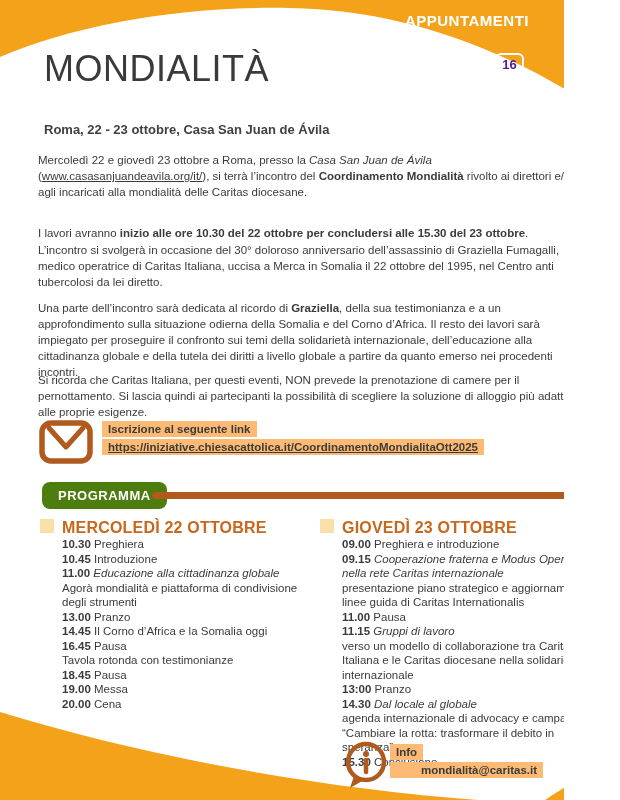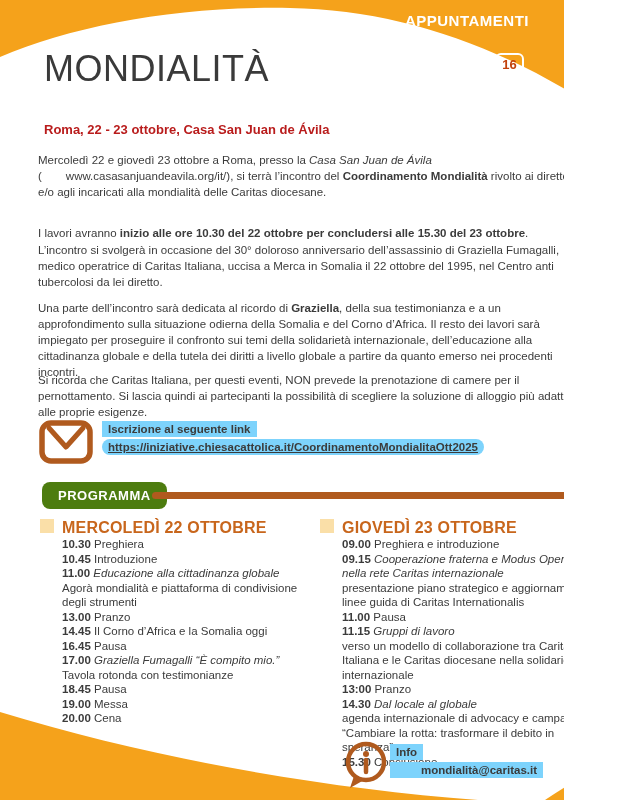--- a/index.html
+++ b/index.html
@@ -4,33 +4,33 @@
 <style>
   html,body{margin:0;padding:0;}
   .page{position:relative;width:564px;height:800px;background:#ffffff;overflow:hidden;
         font-family:"Liberation Sans",sans-serif;color:#3b3b3b;}
   .deco{position:absolute;left:0;pointer-events:none;}
   #header-deco{top:0;}
   #footer-deco{bottom:0;}
 
   .tag{position:absolute;top:12px;right:35px;color:#fff;font-weight:bold;font-size:15px;letter-spacing:.5px;}
   .badge{position:absolute;top:53px;right:40px;width:25px;height:20px;border:2.5px solid #fff;border-radius:6px;
-         color:#c2410c;font-weight:bold;font-size:13px;text-align:center;line-height:20px;}
+         color:#4c1d95;font-weight:bold;font-size:13px;text-align:center;line-height:20px;}
 
   .title{position:absolute;left:44px;top:50px;font-size:36px;line-height:37px;letter-spacing:.5px;color:#3a3a3a;}
-  .subtitle{position:absolute;left:44px;top:122px;font-size:13px;font-weight:bold;color:#b91c1c;}
+  .subtitle{position:absolute;left:44px;top:122px;font-size:13px;font-weight:bold;color:#404040;}
 
   .para{position:absolute;left:38px;width:552px;font-size:11.5px;line-height:16px;}
   #p1{top:152px;} #p2{top:215px;margin-top:10px;} #p3{top:242px;} #p4{top:300px;} #p5{top:372px;}
-  .b{font-weight:bold;} .i{font-style:italic;} .u{margin-left:24px;}
+  .b{font-weight:bold;} .i{font-style:italic;} .u{text-decoration:underline;}
 
   .signup-icon{position:absolute;left:38px;top:419px;}
-  .hl{display:inline-block;background:#7dd3fc;padding:2px 6px;font-weight:bold;font-size:11.5px;}
+  .hl{display:inline-block;background:#fdba74;padding:2px 6px;font-weight:bold;font-size:11.5px;}
   .signup-label{position:absolute;left:102px;top:421px;}
-  .signup-url{position:absolute;left:102px;top:439px;text-decoration:underline;border-radius:8px;}
+  .signup-url{position:absolute;left:102px;top:439px;text-decoration:underline;}
 
   .prog-box{position:absolute;left:42px;top:482px;background:#4d7c0f;color:#fff;font-weight:bold;
             font-size:13px;letter-spacing:.5px;padding:6px 16px;border-radius:8px;}
   .prog-line{position:absolute;left:152px;top:492px;width:438px;height:7px;background:#b05a1e;border-radius:4px;}
 
   .day-bullet{position:absolute;top:519px;width:14px;height:14px;background:#fadfa8;}
   #bullet1{left:40px;} #bullet2{left:320px;}
   .day-title{position:absolute;top:519px;font-size:16px;font-weight:bold;color:#c8661c;letter-spacing:.2px;}
   #day1-title{left:62px;} #day2-title{left:342px;}
   .sched{position:absolute;top:537px;font-size:11.5px;line-height:14.5px;}
@@ -83,21 +83,20 @@
   <div class="day-bullet" id="bullet1"></div>
   <div class="day-title" id="day1-title">MERCOLEDÌ 22 OTTOBRE</div>
   <div class="sched" id="day1-items">
       <div class="sched-item"><span class="time">10.30 </span><span>Preghiera</span></div>
       <div class="sched-item"><span class="time">10.45 </span><span>Introduzione</span></div>
       <div class="sched-item"><span class="time">11.00 </span><span class="i">Educazione alla cittadinanza globale</span></div>
       <div class="sched-item"><span>Agorà mondialità e piattaforma di condivisione degli strumenti</span></div>
       <div class="sched-item"><span class="time">13.00 </span><span>Pranzo</span></div>
       <div class="sched-item"><span class="time">14.45 </span><span>Il Corno d’Africa e la Somalia oggi</span></div>
       <div class="sched-item"><span class="time">16.45 </span><span>Pausa</span></div>
-      <div class="sched-item"><span class="time">17.00 </span><span class="i">Graziella Fumagalli “È compito mio.”</span></div>
       <div class="sched-item"><span>Tavola rotonda con testimonianze</span></div>
       <div class="sched-item"><span class="time">18.45 </span><span>Pausa</span></div>
       <div class="sched-item"><span class="time">19.00 </span><span>Messa</span></div>
       <div class="sched-item"><span class="time">20.00 </span><span>Cena</span></div>
     </div>
 
   <div class="day-bullet" id="bullet2"></div>
   <div class="day-title" id="day2-title">GIOVEDÌ 23 OTTOBRE</div>
   <div class="sched" id="day2-items">
       <div class="sched-item"><span class="time">09.00 </span><span>Preghiera e introduzione</span></div>

